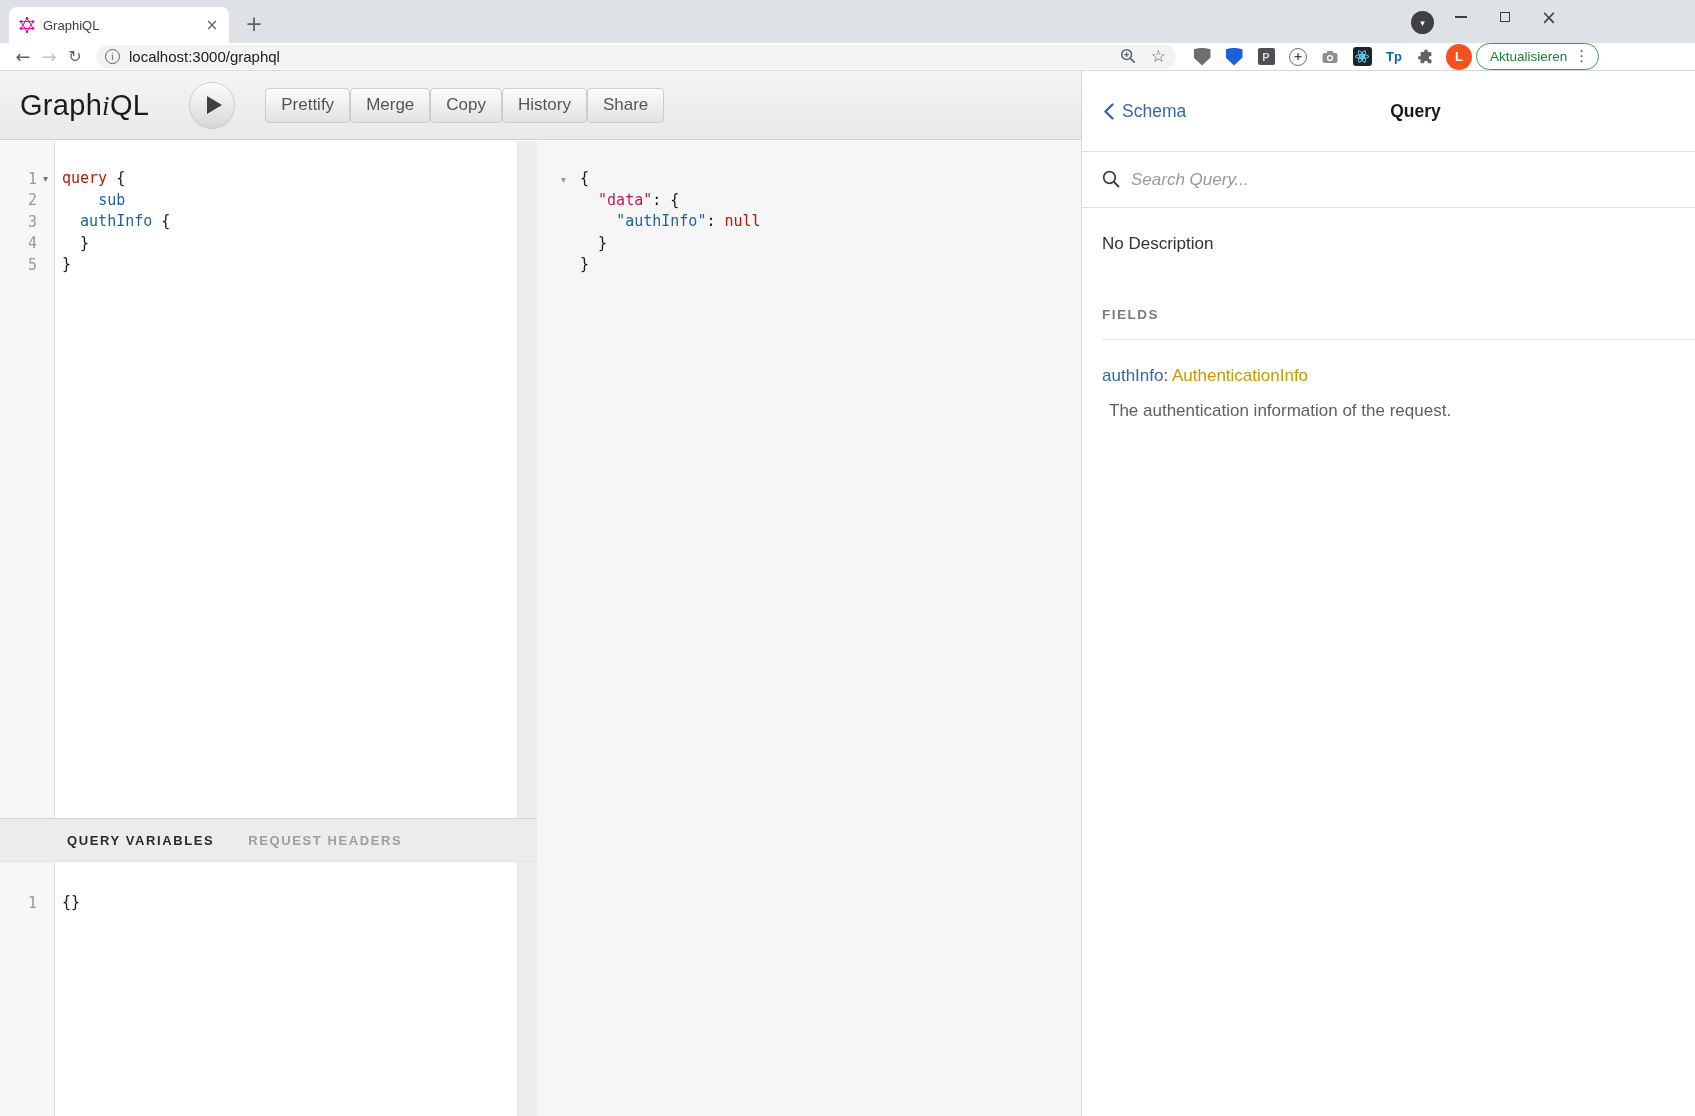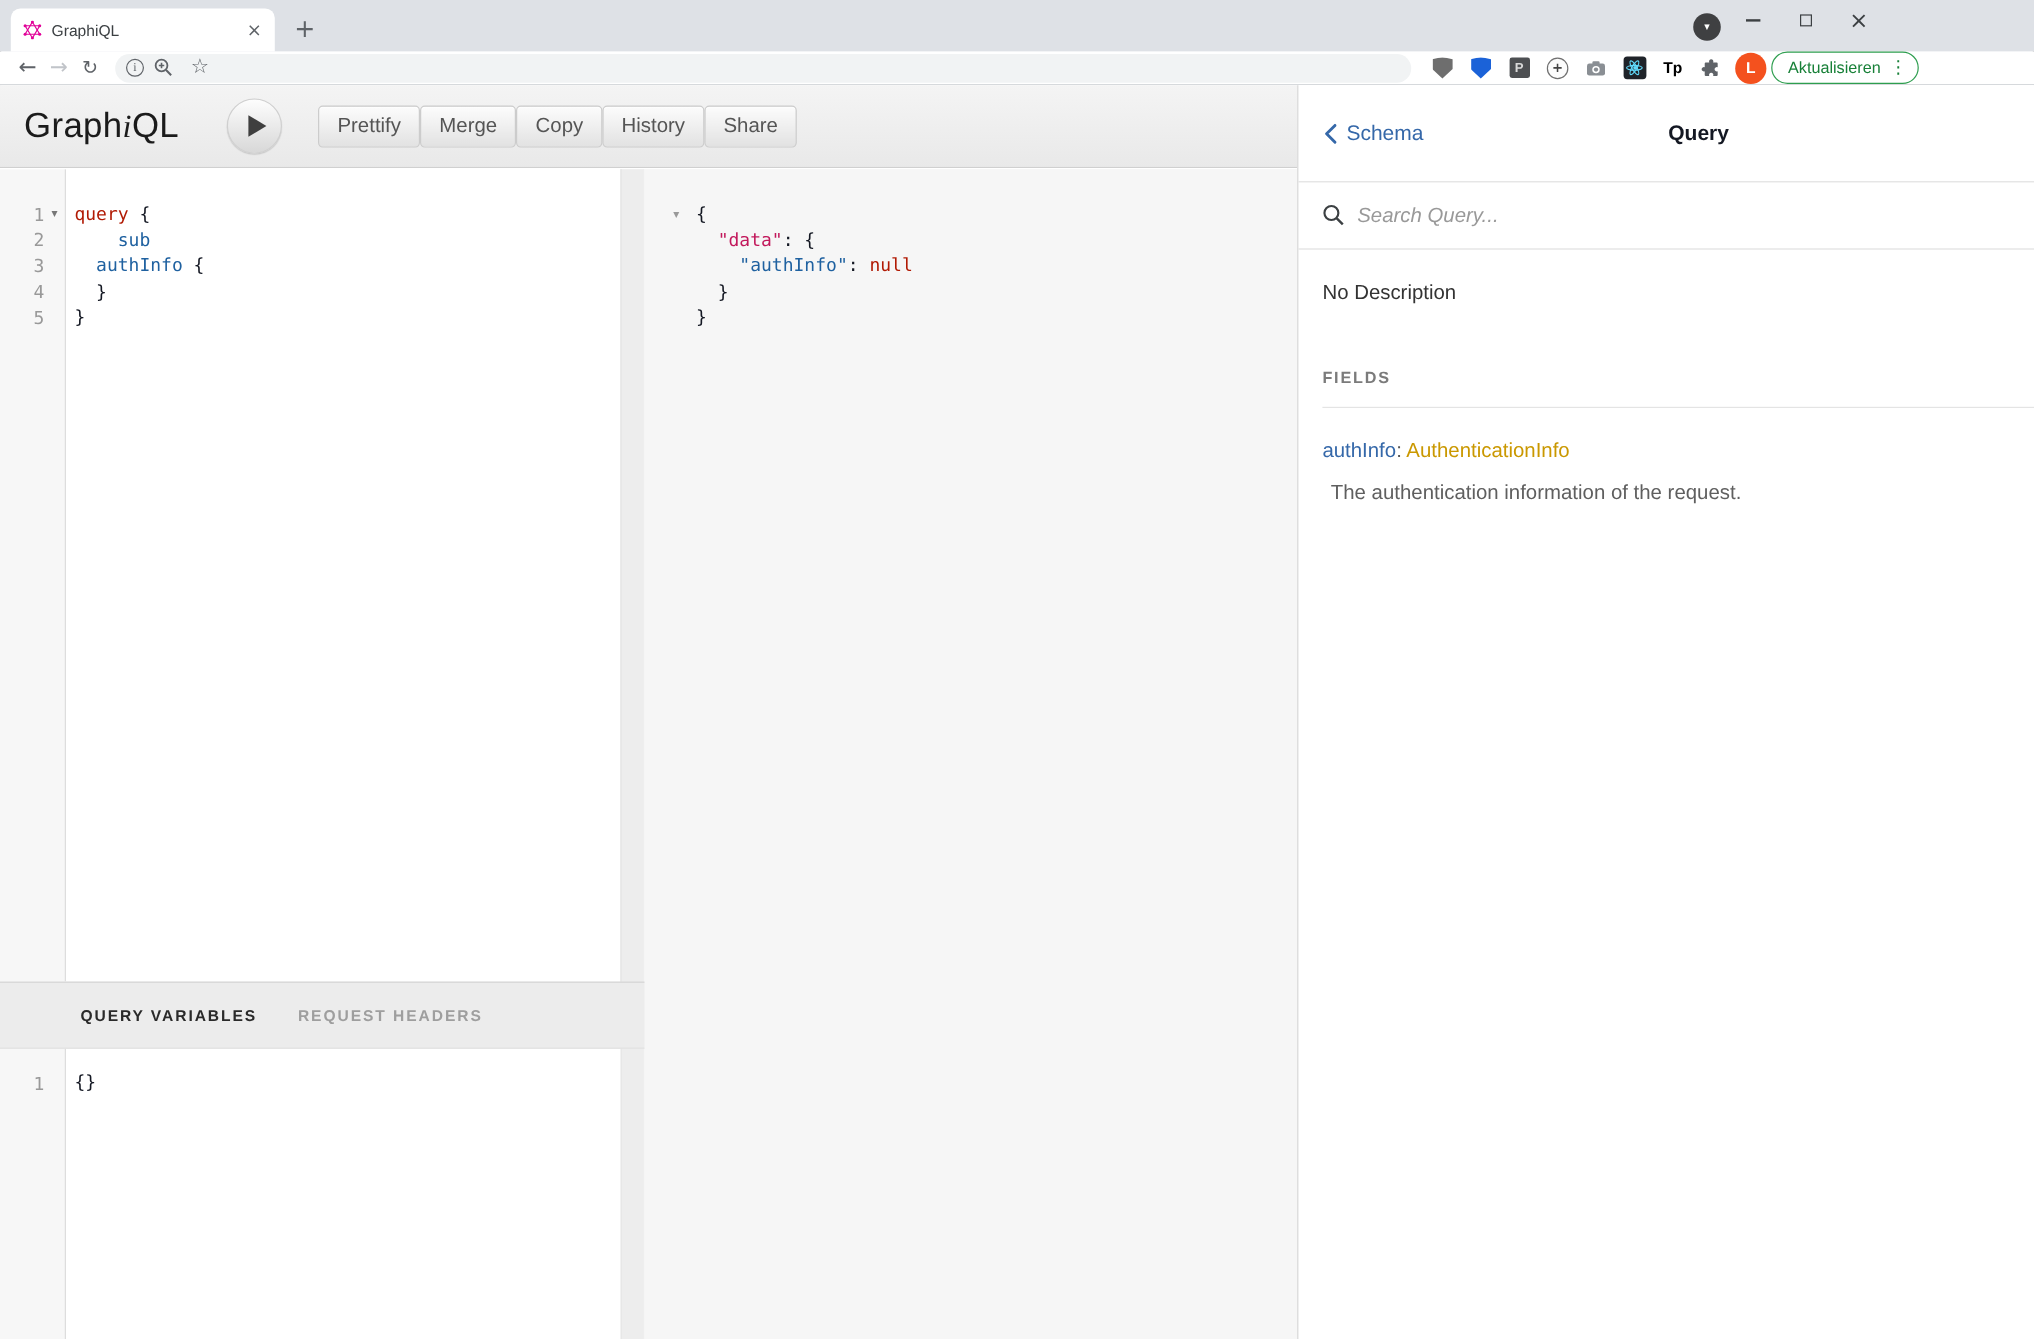--- a/index.html
+++ b/index.html
@@ -47,21 +47,21 @@
   .shield { width:17px; height:18px; clip-path:polygon(50% 0,100% 10%,100% 55%,50% 100%,0 55%,0 10%); }
   .sh-gray { background:#6e6e6e; } .sh-blue { background:#1b62d8; }
   .ptile { width:17px; height:17px; background:#4d4f52; border-radius:2px; color:#d9d9d9;
            font-size:11px; font-weight:bold; display:flex; align-items:center; justify-content:center; }
   .crosshair { width:18px; height:18px; border-radius:50%; background:#fcfcfc; border:1.5px solid #707070;
                color:#444; font-size:11px; font-weight:bold; display:flex; align-items:center; justify-content:center; }
   .react-tile { width:19px; height:19px; background:#1f2329; border-radius:3px; position:relative; }
   .orbit { position:absolute; left:2.5px; top:7px; width:14px; height:5px; border:1px solid #61dafb; border-radius:50%; }
   .orbit.o2 { transform:rotate(60deg); } .orbit.o3 { transform:rotate(120deg); }
   .react-dot { position:absolute; left:8px; top:8px; width:3px; height:3px; background:#61dafb; border-radius:50%; }
-  .tp { color:#000000; font-weight:bold; font-size:13px; }
+  .tp { color:#0369a1; font-weight:bold; font-size:13px; }
   .avatar { width:26px; height:26px; border-radius:50%; background:#f4511e; color:#fff; font-size:13px;
             font-weight:bold; display:flex; align-items:center; justify-content:center; margin:0 4px; }
   .update-pill { height:27px; border:1px solid #2e9e4f; border-radius:14px; background:#fff; color:#188038;
                  display:flex; align-items:center; gap:7px; padding:0 9px 0 13px; margin-right:8px;
                  font-size:13.5px; white-space:nowrap; }
   .pill-dots { font-size:15px; color:#188038; line-height:1; }
 
   
   .app { position:absolute; left:0; top:71px; width:1695px; height:1045px; background:#fff; }
 
@@ -95,21 +95,21 @@
   .tok-key { color:#c2185b; }
   .tok-null { color:#b11a04; }
 
   .divider { position:absolute; left:517px; top:70px; width:20px; height:975px; background:#ededed;
              border-left:1px solid #e3e3e3; border-right:1px solid #eee; }
 
   .result-pane { position:absolute; left:537px; top:70px; width:544px; height:975px; background:#f6f6f6; }
   .res-lines { position:relative; padding:27px 0 0 43px; }
   .res-fold { position:absolute; left:24px; top:33px; font-size:10px; color:#999; }
 
-  .var-tabbar { position:absolute; left:0; top:747px; width:537px; height:56px; background:#ececec;
+  .var-tabbar { position:absolute; left:0; top:747px; width:537px; height:44px; background:#ececec;
                 border-top:1px solid #d4d4d4; border-bottom:1px solid #e2e2e2;
                 display:flex; align-items:center; gap:34px; padding-left:67px; z-index:2; }
   .var-tab { font-size:13px; font-weight:bold; letter-spacing:1.6px; }
   .var-tab.active { color:#2a2a2a; }
   .var-tab.inactive { color:#9e9e9e; }
   .vars-pane { position:absolute; left:0; top:791px; width:517px; height:254px; background:#fff; }
   .vars-pane .code-lines { padding-top:30px; }
   .vars-pane .gutter-lines { padding-top:30px; }
 
   
@@ -170,20 +170,21 @@
         <span class="close-x glyph">×</span>
       </div>
   </div>
 
   <div class="chrome-toolbar">
     <span class="nav-ic back glyph">←</span>
     <span class="nav-ic fwd glyph">→</span>
     <span class="nav-ic reload glyph">↻</span>
     <div class="omnibox">
       <span class="info-ic">i</span>
+      <input class="url-input" value="localhost:3000/graphql" style="">
       <div class="omni-right">
         <svg width="17" height="17" viewBox="0 0 18 18">
           <circle cx="7" cy="7" r="5.2" fill="none" stroke="#5f6368" stroke-width="1.6"></circle>
           <line x1="7" y1="4.6" x2="7" y2="9.4" stroke="#5f6368" stroke-width="1.4"></line>
           <line x1="4.6" y1="7" x2="9.4" y2="7" stroke="#5f6368" stroke-width="1.4"></line>
           <line x1="11" y1="11" x2="15.5" y2="15.5" stroke="#5f6368" stroke-width="1.8"></line>
         </svg>
         <span class="star glyph">☆</span>
       </div>
     </div>

